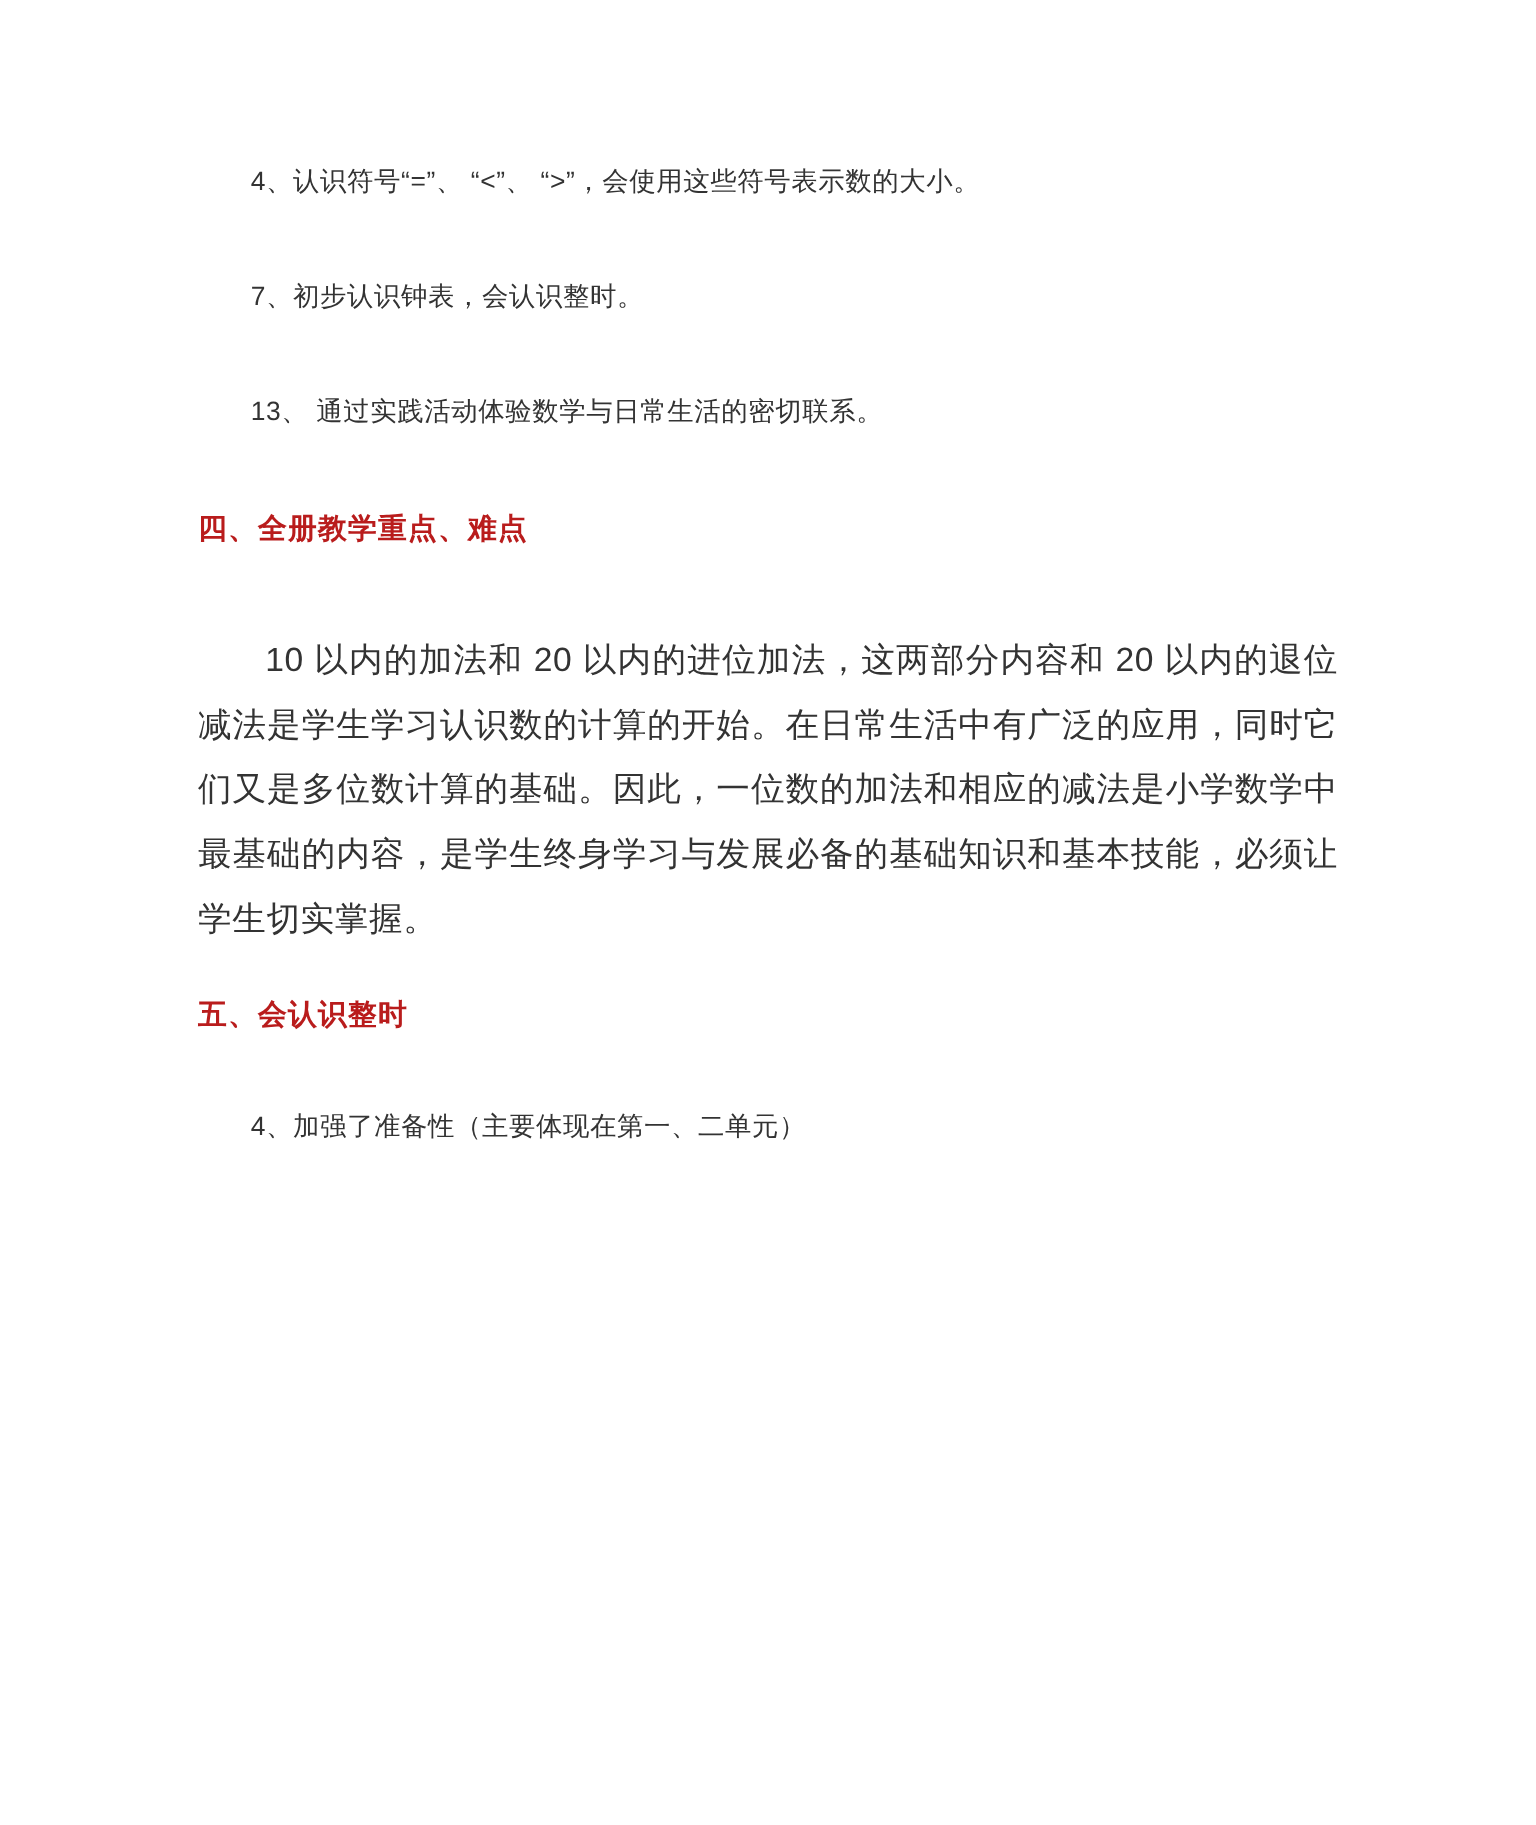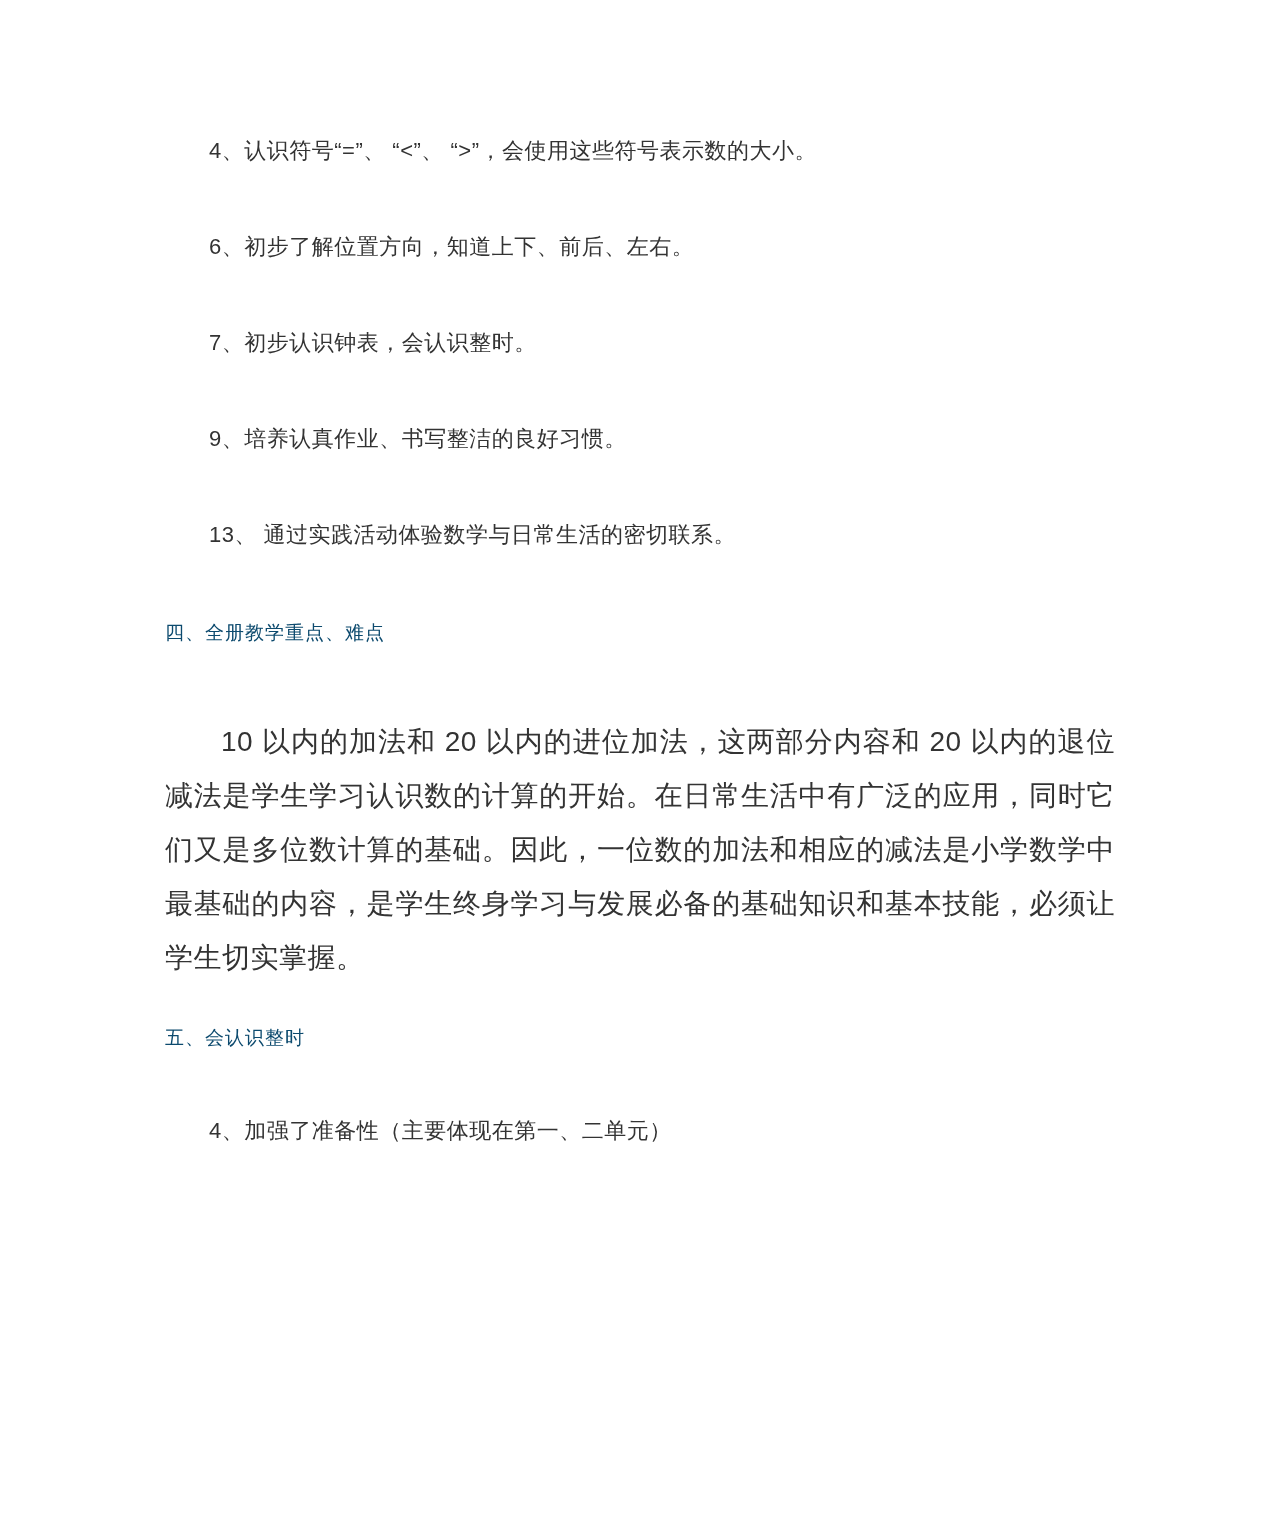--- a/index.html
+++ b/index.html
@@ -22,44 +22,42 @@
   }
   .li {
     font-size: 22px;
     line-height: 22px;
     margin: 0 0 74px 0;
     text-indent: 2em;
     letter-spacing: 0.5px;
     white-space: nowrap;
   }
   .heading {
-    font-size: 19px;
+    font-size: 24px;
     line-height: 25px;
-    font-weight: normal;
-    color: #0c4a6e;
+    font-weight: bold;
+    color: #b91c1c;
     margin: 0 0 70px 0;
     letter-spacing: 1px;
   }
   .para {
     font-size: 28px;
     line-height: 54px;
     margin: 0 0 40px 0;
     text-indent: 2em;
     text-align: justify;
     letter-spacing: 0.5px;
   }
 </style>
 </head>
 <body>
 
 <div class="page">
   <p class="li">4、认识符号“=”、 “&lt;”、 “&gt;”，会使用这些符号表示数的大小。</p>
-  <p class="li">6、初步了解位置方向，知道上下、前后、左右。</p>
   <p class="li">7、初步认识钟表，会认识整时。</p>
-  <p class="li">9、培养认真作业、书写整洁的良好习惯。</p>
   <p class="li">13、 通过实践活动体验数学与日常生活的密切联系。</p>
 
   <h2 class="heading">四、全册教学重点、难点</h2>
 
   <p class="para">10 以内的加法和 20 以内的进位加法，这两部分内容和 20 以内的退位减法是学生学习认识数的计算的开始。在日常生活中有广泛的应用，同时它们又是多位数计算的基础。因此，一位数的加法和相应的减法是小学数学中最基础的内容，是学生终身学习与发展必备的基础知识和基本技能，必须让学生切实掌握。</p>
 
   <h2 class="heading">五、会认识整时</h2>
 
   <p class="li">4、加强了准备性（主要体现在第一、二单元）</p>
 </div>

